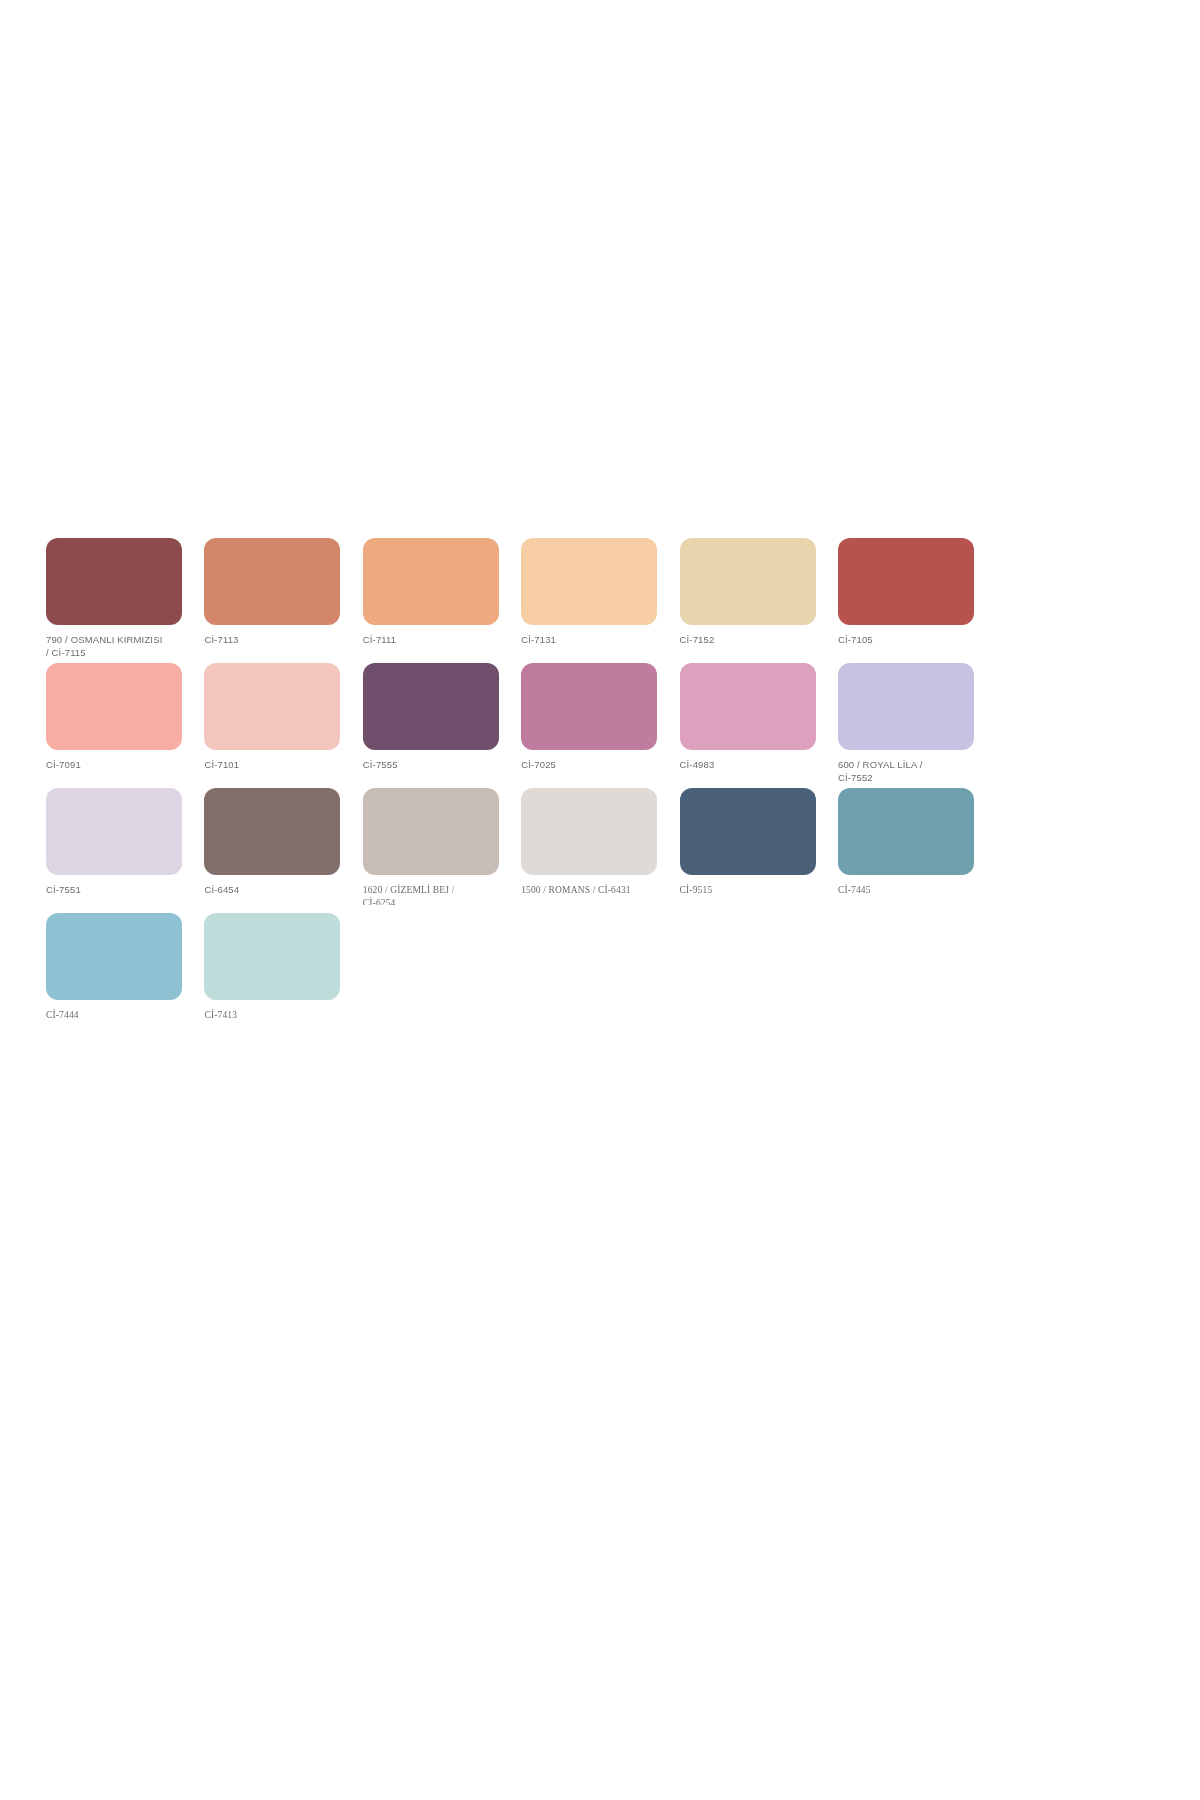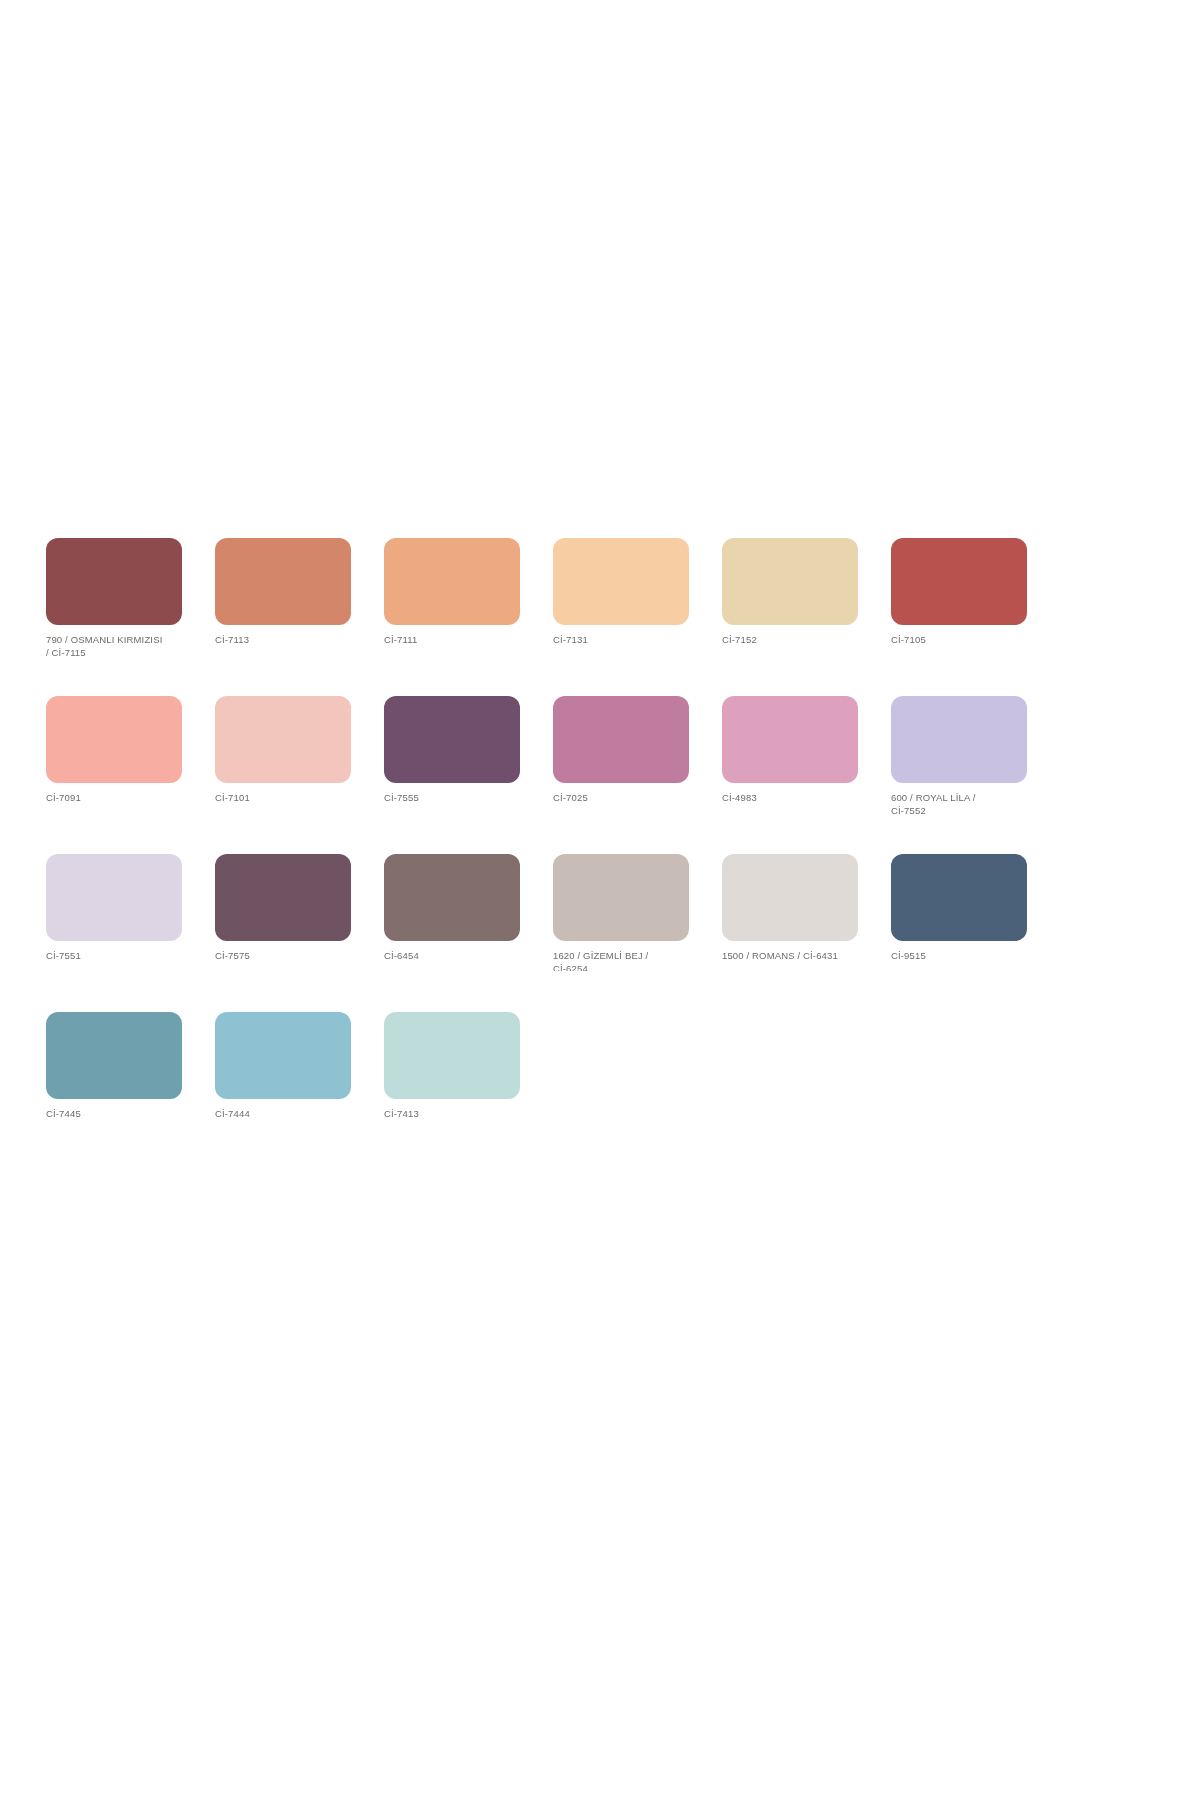--- a/index.html
+++ b/index.html
@@ -27,21 +27,20 @@
   #swatch-grid {
     position: absolute;
     left: 46px;
     top: 538px;
     width: 936px;
     display: grid;
     grid-template-columns: repeat(6, 136px);
     column-gap: 22.4px;
     grid-auto-rows: 125px;
     row-gap: 0px;
-    gap: 33px;
   }
 
   .swatch-cell {
     position: relative;
     width: 136px;
     height: 125px;
   }
 
   .swatch-chip {
     width: 136px;
@@ -58,20 +57,21 @@
     color: #6f6a68;
     letter-spacing: 0.15px;
     width: 140px;
     white-space: pre-line;
   }
 
   
   .row-last .swatch-label {
     max-height: 21px;
     overflow: hidden;
+    font-family: Liberation Serif, serif;
   }
 </style>
 </head>
 <body>
 
 <div id="palette-sheet">
   <div id="swatch-grid">
       <div class="swatch-cell">
         <div class="swatch-chip" style="background: rgb(142, 75, 77);"></div>
         <div class="swatch-label">790 / OSMANLI KIRMIZISI
@@ -120,24 +120,20 @@
       <div class="swatch-cell">
         <div class="swatch-chip" style="background: rgb(201, 193, 226);"></div>
         <div class="swatch-label">600 / ROYAL LİLA /
 Cİ-7552</div>
       </div>
       <div class="swatch-cell">
         <div class="swatch-chip" style="background: rgb(221, 213, 227);"></div>
         <div class="swatch-label">Cİ-7551</div>
       </div>
       <div class="swatch-cell">
-        <div class="swatch-chip" style="background: rgb(111, 83, 98);"></div>
-        <div class="swatch-label">Cİ-7575</div>
-      </div>
-      <div class="swatch-cell">
         <div class="swatch-chip" style="background: rgb(131, 110, 110);"></div>
         <div class="swatch-label">Cİ-6454</div>
       </div>
       <div class="swatch-cell row-last">
         <div class="swatch-chip" style="background: rgb(200, 189, 182);"></div>
         <div class="swatch-label">1620 / GİZEMLİ BEJ /
 Cİ-6254</div>
       </div>
       <div class="swatch-cell row-last">
         <div class="swatch-chip" style="background: rgb(223, 218, 213);"></div>

